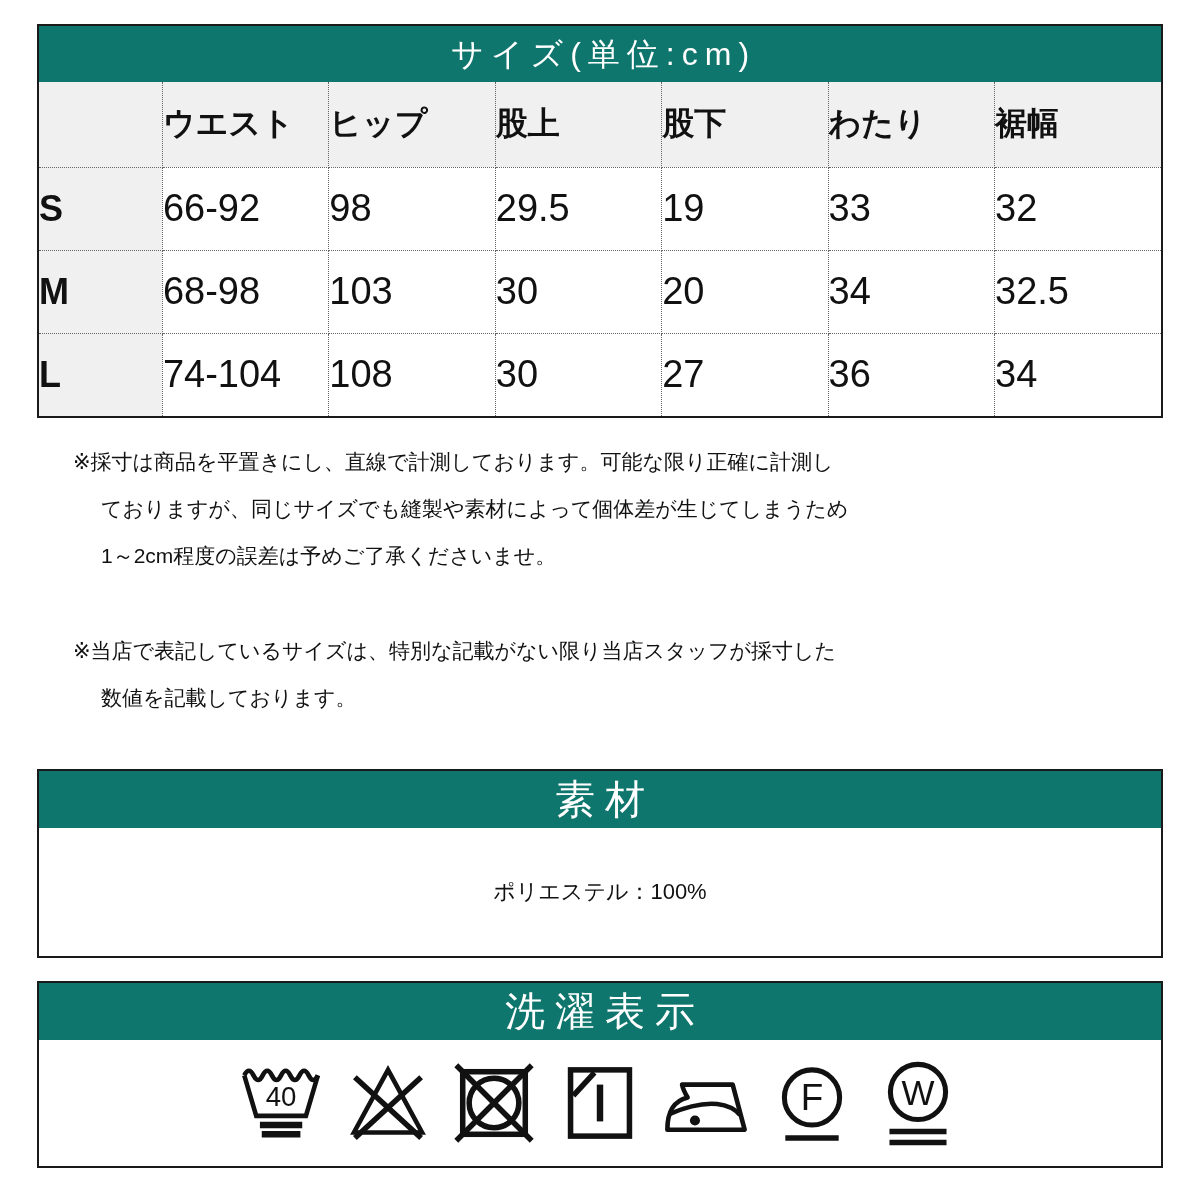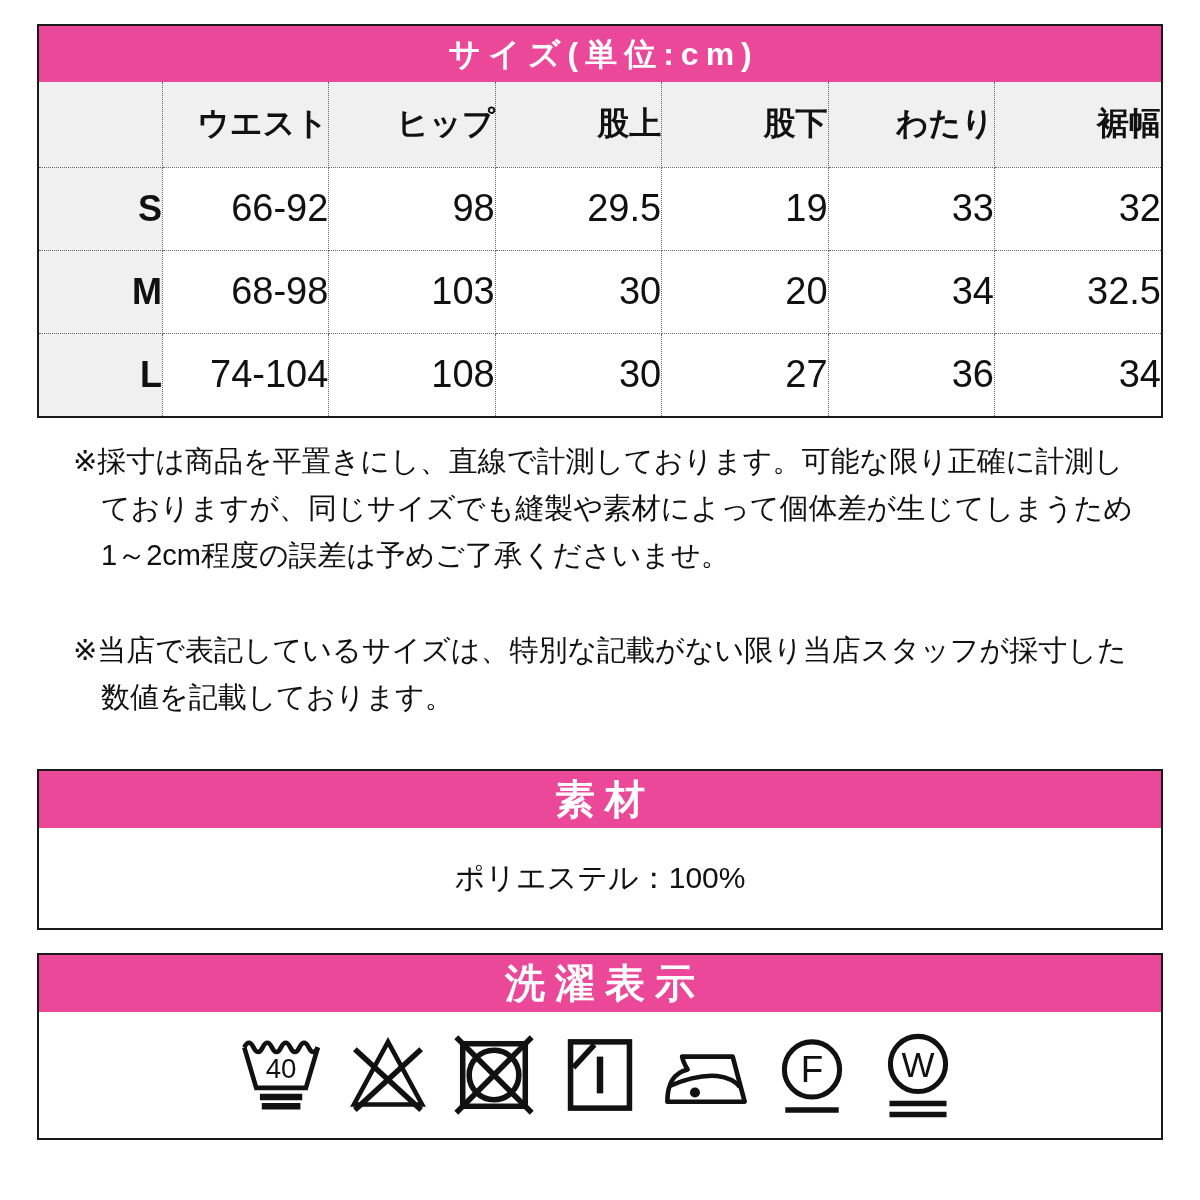--- a/index.html
+++ b/index.html
@@ -7,39 +7,39 @@
   body {
     width: 1200px; height: 1200px;
     background: #ffffff;
     color: #111111;
     font-family: "Liberation Sans", "DejaVu Sans", sans-serif;
   }
   .page { padding: 24px 37px 0 37px; }
 
   
   .bar {
-    background: #ec4899;
+    background: #0f766e;
     color: #ffffff;
-    font-weight: bold;
+    font-weight: normal;
     text-align: center;
   }
 
   
   .size-box { border: 2px solid #1a1a1a; }
   .size-bar {
     height: 56px; line-height: 56px;
     font-size: 32px; letter-spacing: 7px; text-indent: 7px;
   }
   table.size-table {
     width: 100%; border-collapse: collapse; table-layout: fixed;
   }
   .size-table col.c-label { width: 11%; }
   .size-table th, .size-table td {
     border: 1px dotted #666;
-    text-align: right; vertical-align: middle;
+    text-align: left; vertical-align: middle;
     padding: 0;
   }
   .size-table thead th {
     height: 85px; background: #f0f0f0;
     font-size: 32px; font-weight: bold;
   }
   .size-table tbody th {
     height: 83px; background: #f0f0f0;
     font-size: 36px; font-weight: bold;
   }
@@ -50,37 +50,37 @@
   .size-table tr > *:first-child { border-left: none; }
   .size-table tr > *:last-child  { border-right: none; }
   .size-table thead th { border-top: none; }
   .size-table tbody tr:last-child th,
   .size-table tbody tr:last-child td { border-bottom: none; }
 
   
   .notes { margin-top: 20px; padding: 0 36px; }
   .note { margin-bottom: 48px; }
   .note-line {
-    font-size: 29px; line-height: 47px;
+    font-size: 21px; line-height: 47px;
     white-space: nowrap; color: #111111;
   }
   .note-line.cont { padding-left: 28px; }
 
   
   .info-box { border: 2px solid #1a1a1a; }
   .material-box { margin-top: 22px; }
   .care-box { margin-top: 23px; }
   .info-bar {
     height: 57px; line-height: 57px;
     font-size: 40px; letter-spacing: 10px; text-indent: 10px;
   }
   .material-body {
-    height: 100px; background: #ffffff;
+    height: 128px; background: #ffffff;
     display: flex; align-items: center; justify-content: center;
-    font-size: 30px;
+    font-size: 22px;
   }
   .care-body {
     height: 126px; background: #ffffff;
     display: flex; align-items: center; justify-content: center;
     gap: 14px;
   }
   .care-symbol { width: 92px; height: 92px; }
   .care-symbol svg { width: 92px; height: 92px; display: block; }
   .care-symbol text {
     font-family: "Liberation Sans", "DejaVu Sans", sans-serif;

